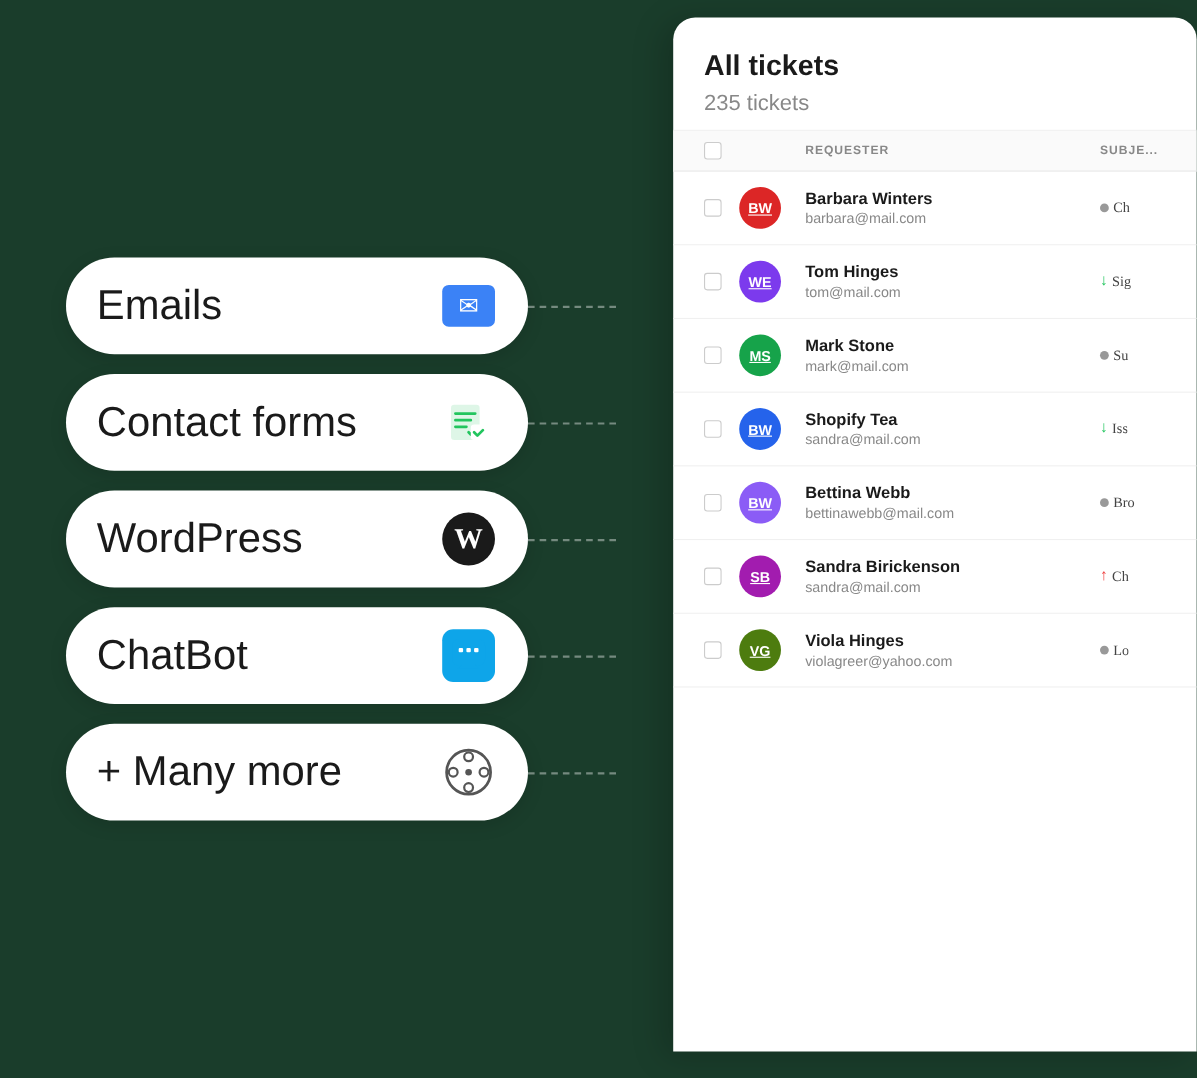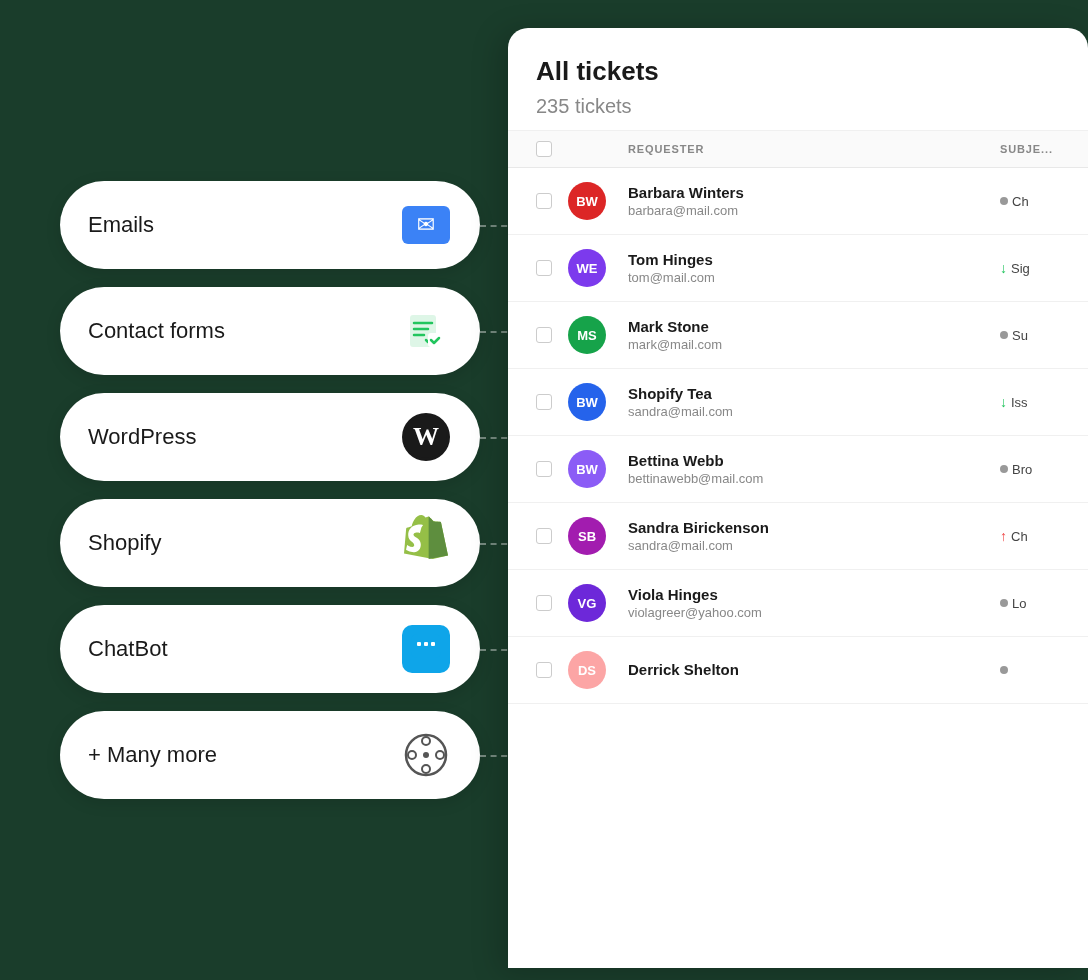--- a/index.html
+++ b/index.html
@@ -33,21 +33,21 @@
       display: flex;
       align-items: center;
       justify-content: space-between;
       padding: 18px 28px;
       width: 420px;
       box-shadow: 0 4px 16px rgba(0,0,0,0.12);
       position: relative;
     }
 
     .integration-pill .label {
-      font-size: 22px;
+      font-size: 38px;
       font-weight: 500;
       color: #1a1a1a;
     }
 
     .integration-pill .icon-area {
       width: 52px;
       height: 52px;
       display: flex;
       align-items: center;
       justify-content: center;
@@ -131,22 +131,22 @@
       height: 48px;
       display: flex;
       align-items: center;
       justify-content: center;
     }
 
     
     .right-panel {
       position: absolute;
       right: 0;
-      top: 28px;
-      width: 580px;
+      top: 16px;
+      width: 476px;
       height: 940px;
       background: #ffffff;
       border-radius: 20px 20px 0 0;
       box-shadow: -8px 4px 30px rgba(0,0,0,0.2);
       overflow: hidden;
       z-index: 3;
     }
 
     .tickets-header {
       padding: 28px 28px 12px 28px;
@@ -227,20 +227,21 @@
     .avatar {
       width: 38px;
       height: 38px;
       border-radius: 50%;
       display: flex;
       align-items: center;
       justify-content: center;
       font-size: 13px;
       font-weight: 700;
       color: white;
+      text-decoration: underline;
     }
 
     .col-info {
       flex: 1;
     }
 
     .requester-name {
       font-size: 15px;
       font-weight: 600;
       color: #1a1a1a;
@@ -252,20 +253,21 @@
       color: #888;
     }
 
     .col-subject-preview {
       width: 60px;
       display: flex;
       align-items: center;
       gap: 4px;
       font-size: 13px;
       color: #555;
+      font-family: Liberation Serif, serif;
     }
 
     .priority-dot {
       width: 8px;
       height: 8px;
       border-radius: 50%;
       background: #999;
       flex-shrink: 0;
     }
 
@@ -282,21 +284,21 @@
       max-width: 80px;
     }
 
     
     .bg-red { background: #dc2626; }
     .bg-purple { background: #7c3aed; }
     .bg-green { background: #16a34a; }
     .bg-blue { background: #2563eb; }
     .bg-violet { background: #8b5cf6; }
     .bg-light-purple { background: #a21caf; }
-    .bg-light-violet { background: #6d28d9; }
+    .bg-light-violet { background: #4d7c0f; }
     .bg-pink-light { background: #fca5a5; }
   </style>
 </head>
 <body>
 
 <div class="left-panel">
 
   <div class="integration-pill">
     <span class="label">Emails</span>
     <div class="icon-area">
@@ -325,32 +327,20 @@
       <div class="wp-icon">
         <svg viewBox="0 0 48 48" width="48" height="48">
           <circle cx="24" cy="24" r="22" fill="#1a1a1a"></circle>
           <circle cx="24" cy="24" r="22" fill="none" stroke="#1a1a1a" stroke-width="2"></circle>
           <text x="24" y="32" text-anchor="middle" font-size="26" font-weight="900" fill="white" font-family="Georgia, serif">W</text>
         </svg>
       </div>
     </div>
   </div>
 
-  <div class="integration-pill">
-    <span class="label">Shopify</span>
-    <div class="icon-area">
-      <span class="shopify-icon">
-        <svg viewBox="0 0 48 54" width="44" height="50" xmlns="http://www.w3.org/2000/svg">
-          <path d="M40.5 10.5c-.1-.8-.8-1.2-1.4-1.2s-6.5-.5-6.5-.5-4.3-4.3-4.8-4.8c-.5-.5-1.4-.3-1.8-.2l-2.6.8C22.3 3.2 20.8 2 19 2c-6.5 0-9.6 8.1-10.6 12.2-2.5.8-4.3 1.3-4.5 1.4-1.4.4-1.4.5-1.6 1.8L0 44l31.5 5.9L48 46 40.5 10.5z" fill="#95BF47"></path>
-          <path d="M38.9 9.4c-.6 0-6.5-.5-6.5-.5s-4.3-4.3-4.8-4.8c-.2-.2-.4-.3-.7-.2V50L48 46 40.5 10.5c-.1-.7-.8-1.1-1.6-1.1z" fill="#5E8E3E"></path>
-          <path d="M19 15.5l-1.6 6s-1.8-.8-3.9-.5c-3.1.5-3.1 2.1-3.1 2.5.2 2.8 7.5 3.4 7.9 10 .3 5.2-2.7 8.7-7.1 9s-9-2.6-9-2.6l1.2-5.2s3.1 2.3 5.6 2.1c1.6-.1 2.2-1.4 2.1-2.3-.2-3.6-6.2-3.4-6.5-10.5-.3-5.6 3.3-11.3 11.4-11.8 3.2-.2 4.8.6 4.8.6" fill="white"></path>
-        </svg>
-      </span>
-    </div>
-  </div>
 
   <div class="integration-pill">
     <span class="label">ChatBot</span>
     <div class="icon-area">
       <div class="chatbot-icon">
         <svg viewBox="0 0 32 32" width="32" height="32" fill="none">
           <rect x="1" y="1" width="30" height="24" rx="6" fill="#0ea5e9"></rect>
           <path d="M6 28l4-4h12l4 4" fill="#0ea5e9"></path>
           <rect x="7" y="9" width="4" height="4" rx="1" fill="white"></rect>
           <rect x="14" y="9" width="4" height="4" rx="1" fill="white"></rect>
@@ -502,32 +492,16 @@
     </div>
     <div class="col-info">
       <div class="requester-name">Viola Hinges</div>
       <div class="requester-email">violagreer@yahoo.com</div>
     </div>
     <div class="col-subject-preview">
       <span class="priority-dot normal"></span>
       <span class="subject-text">Lo</span>
     </div>
   </div>
-        <div class="ticket-row">
-    <div class="col-check">
-      <div class="checkbox"></div>
-    </div>
-    <div class="col-avatar">
-      <div class="avatar bg-pink-light">DS</div>
-    </div>
-    <div class="col-info">
-      <div class="requester-name">Derrick Shelton</div>
-      <div class="requester-email"></div>
-    </div>
-    <div class="col-subject-preview">
-      <span class="priority-dot normal"></span>
-      <span class="subject-text"></span>
-    </div>
-  </div>
       </div>
 
   </div>
 </div>
 
 </body></html>

